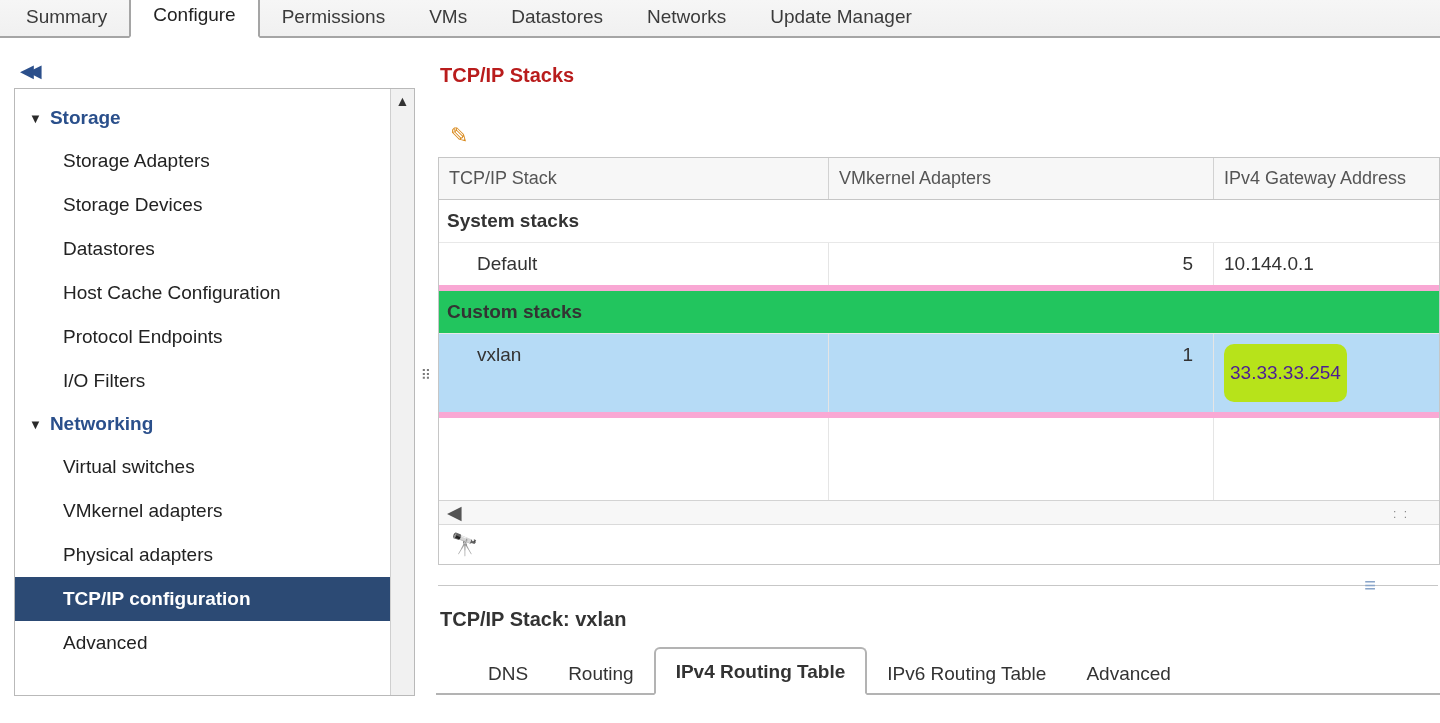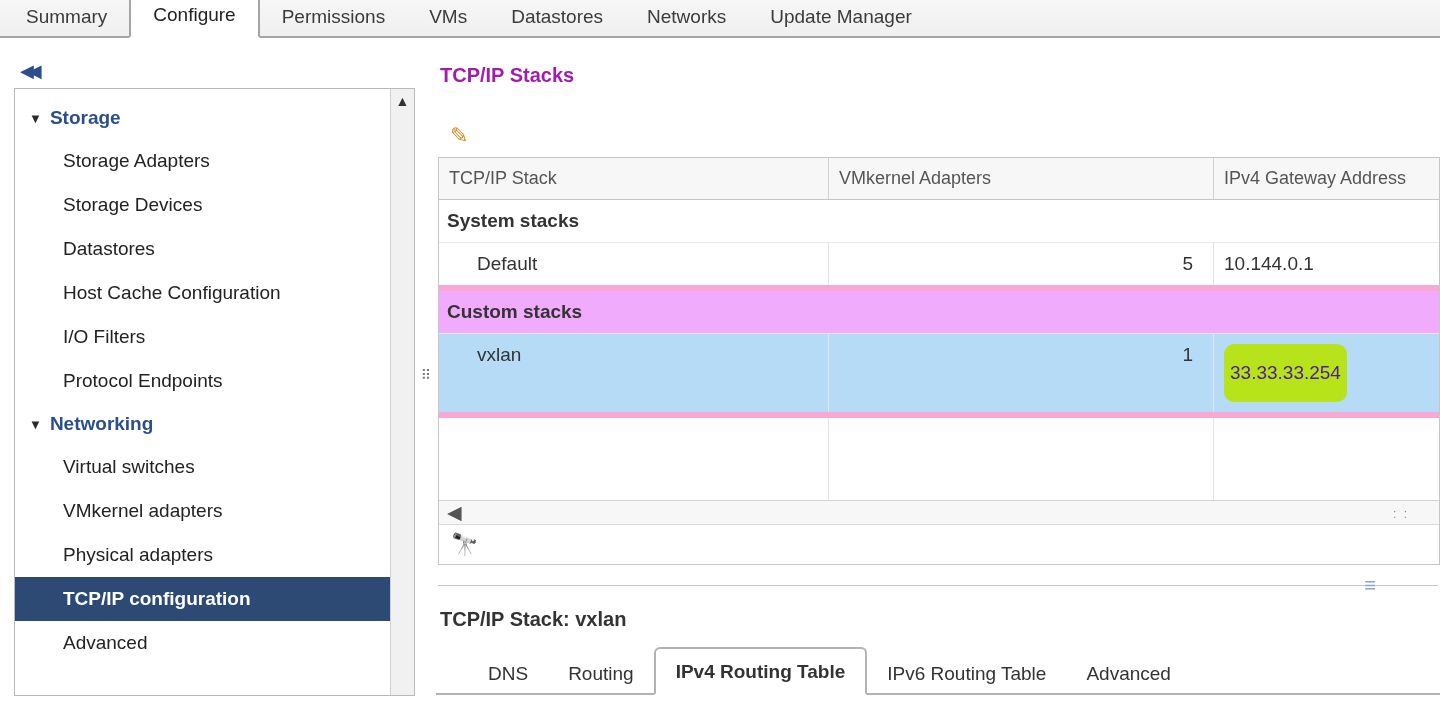--- a/index.html
+++ b/index.html
@@ -122,21 +122,21 @@
   }
 
   
   .content {
     flex: 1 1 auto;
     padding: 26px 0 0 0;
     min-width: 0;
   }
   .section-title {
     font-weight: 700;
-    color: #a21caf;
+    color: #b91c1c;
     padding: 0 0 14px 4px;
     font-size: 20px;
   }
   .toolbar {
     padding: 22px 0 8px 14px;
   }
   .pencil-icon {
     display: inline-block;
     font-size: 22px;
     color: #d98a1d;
@@ -168,21 +168,21 @@
   .col-gw      { flex: 1 1 auto; }
 
   .st-group {
     font-weight: 700;
     padding: 10px 10px 10px 8px;
     color: #333;
     background: #fff;
     border-bottom: 1px solid #e8e8e8;
   }
   .st-group.alt {
-    background: #f0abfc;
+    background: #22c55e;
   }
   .st-row {
     display: flex;
     border-bottom: 6px solid #f9a8d4;
     background: #fff;
     justify-content: center;
   }
   .st-row.selected { background: #b6dbf6; }
   .st-row > div {
     padding: 10px 10px;
@@ -317,22 +317,22 @@
       <div class="sidebar-content">
 
         <div class="tree-header">
           <span class="caret">▼</span>
           <span>Storage</span>
         </div>
         <div class="tree-item">Storage Adapters</div>
         <div class="tree-item">Storage Devices</div>
         <div class="tree-item">Datastores</div>
         <div class="tree-item">Host Cache Configuration</div>
+        <div class="tree-item">Protocol Endpoints</div>
         <div class="tree-item">I/O Filters</div>
-        <div class="tree-item">Protocol Endpoints</div>
 
         <div class="tree-header">
           <span class="caret">▼</span>
           <span>Networking</span>
         </div>
         <div class="tree-item">Virtual switches</div>
         <div class="tree-item">VMkernel adapters</div>
         <div class="tree-item">Physical adapters</div>
         <div class="tree-item selected">TCP/IP configuration</div>
         <div class="tree-item">Advanced</div>

